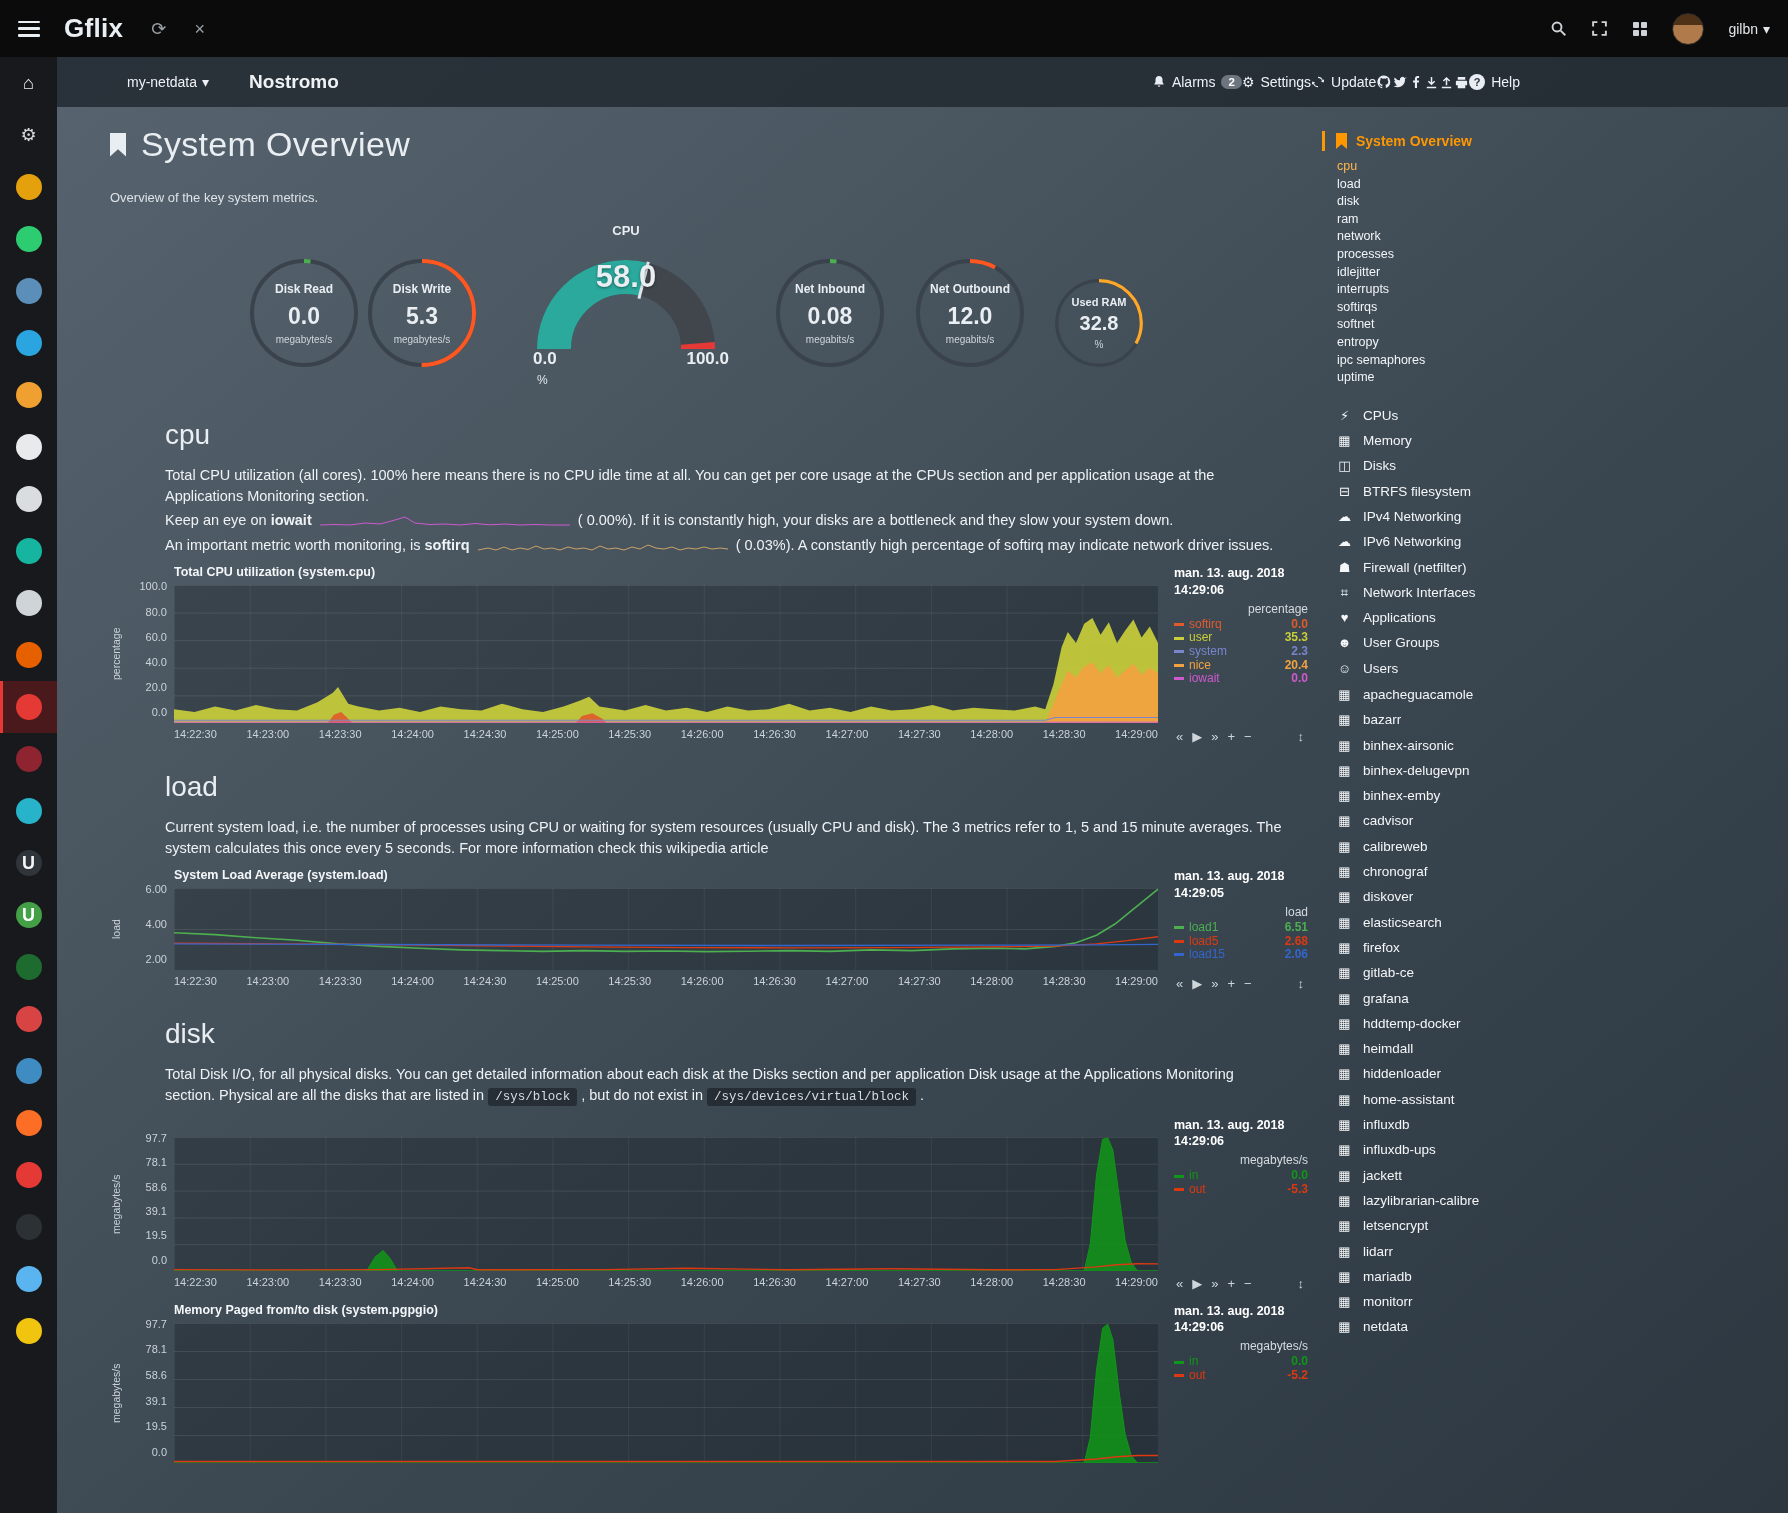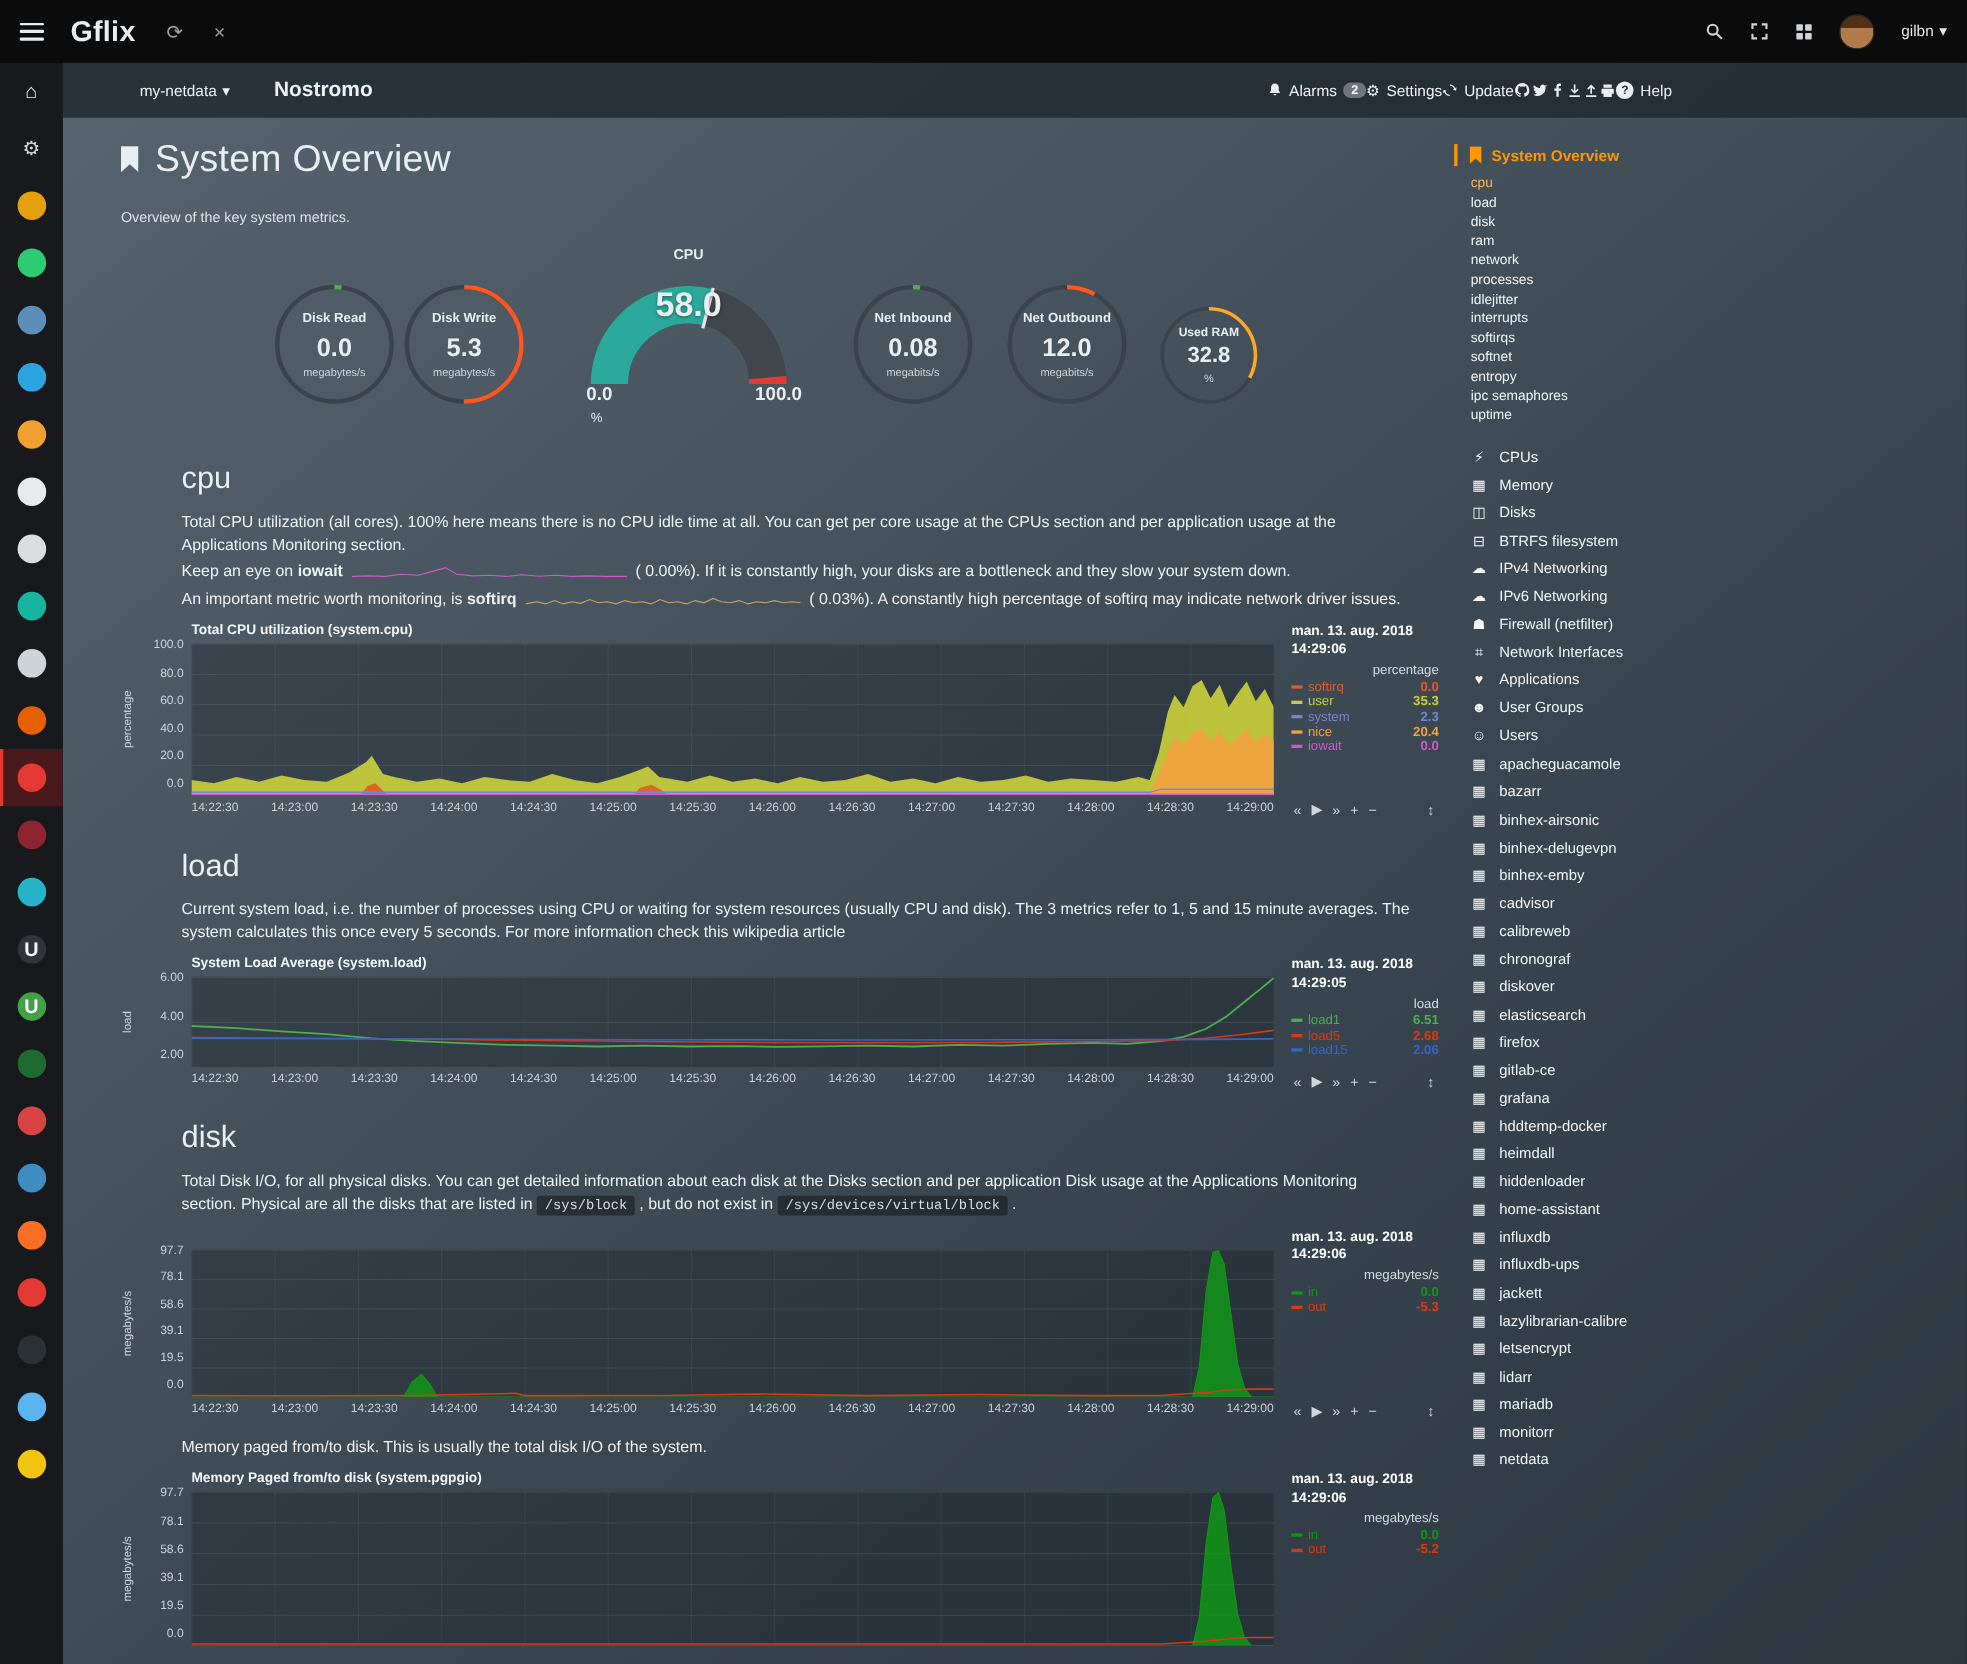--- a/index.html
+++ b/index.html
@@ -685,21 +685,20 @@
         <div class="c-toolbar">
           <span>«</span>
           <span>▶</span>
           <span>»</span>
           <span>+</span>
           <span>−</span>
           <span class="resize">↕</span>
         </div>
       </div>
 
-      <p class="sec-p" style="margin-top:14px;">Memory paged from/to disk. This is usually the total disk I/O of the system.</p>
 
       <div class="chart">
         <div class="c-ylabel">megabytes/s</div>
         <div class="c-title">Memory Paged from/to disk (system.pgpgio)</div>
         <div class="c-yticks">
             <span>97.7</span>
             <span>78.1</span>
             <span>58.6</span>
             <span>39.1</span>
             <span>19.5</span>

